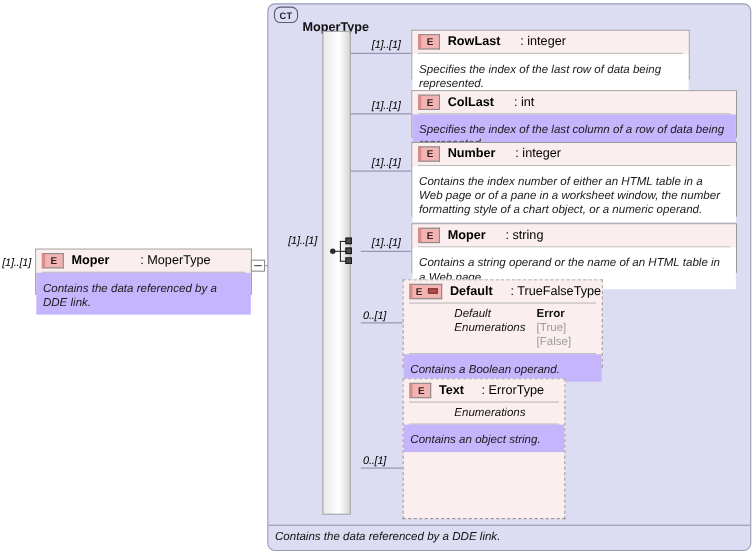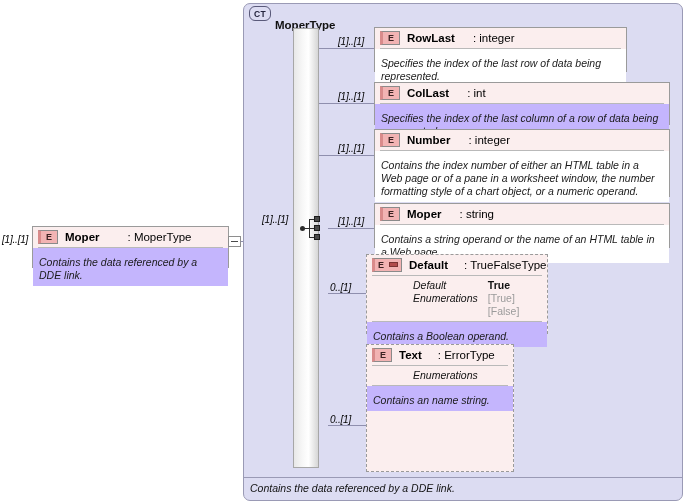--- a/index.html
+++ b/index.html
@@ -201,21 +201,21 @@
     <span class="ename">Default</span>
     <span class="etype" style="margin-left:6px;">: TrueFalseType</span>
   </div>
   <div class="sep"></div>
   <div class="facets">
     <div class="facet-labels">
       <div>Default</div>
       <div>Enumerations</div>
     </div>
     <div class="facet-values">
-      <div class="fval-default">True</div>
+      <div class="fval-default">Error</div>
       <div class="fval-enum">[True]</div>
       <div class="fval-enum">[False]</div>
     </div>
   </div>
   <div class="sep"></div>
   <div class="edoc pink">Contains a Boolean operand.</div>
 </div>
 
 <div class="card" style="left:330px;top:414px;">0..[1]</div>
 <div class="elembox dashed" style="left:366px;top:344px;width:148px;height:128px;">
@@ -224,14 +224,14 @@
     <span class="ename">Text</span>
     <span class="etype" style="margin-left:6px;">: ErrorType</span>
   </div>
   <div class="sep"></div>
   <div class="facets">
     <div class="facet-labels">
       <div>Enumerations</div>
     </div>
   </div>
   <div class="sep"></div>
-  <div class="edoc pink">Contains an name string.</div>
+  <div class="edoc pink">Contains an object string.</div>
 </div>
 
 </body></html>

